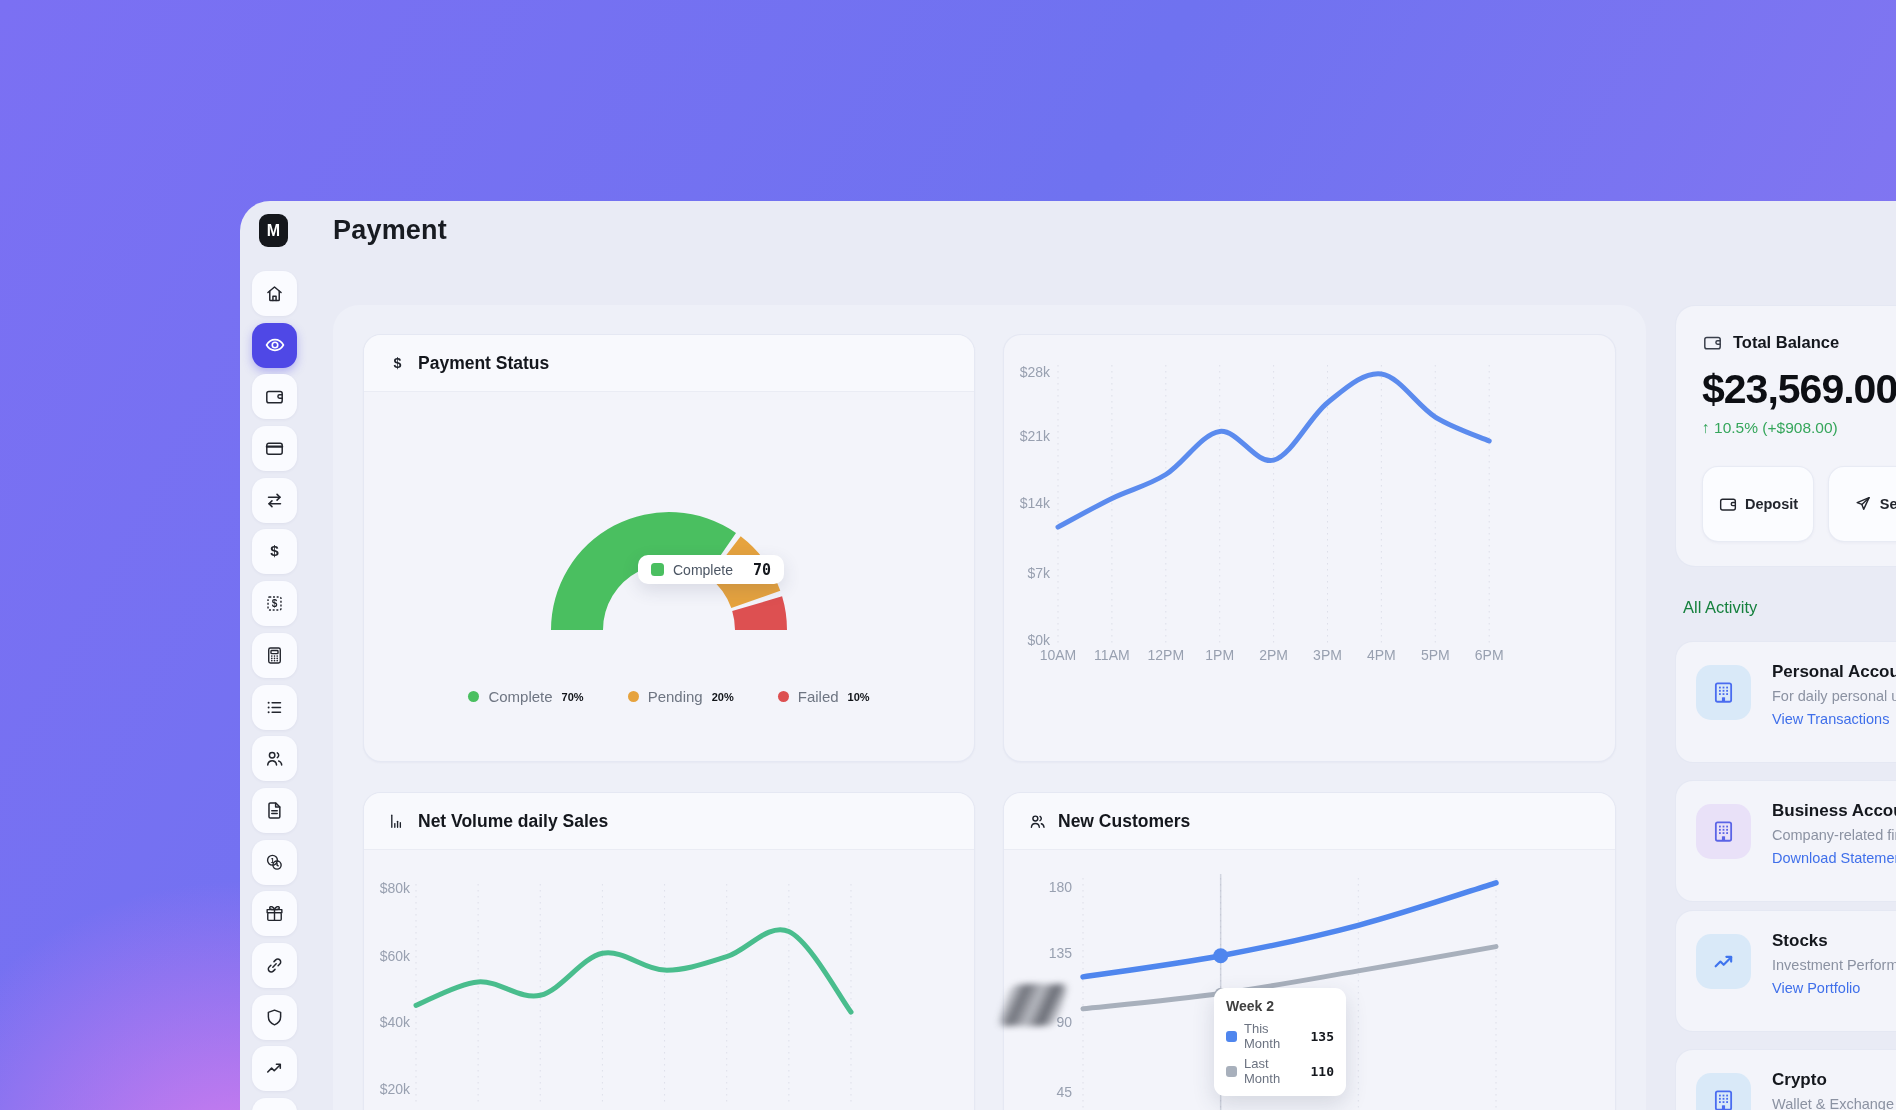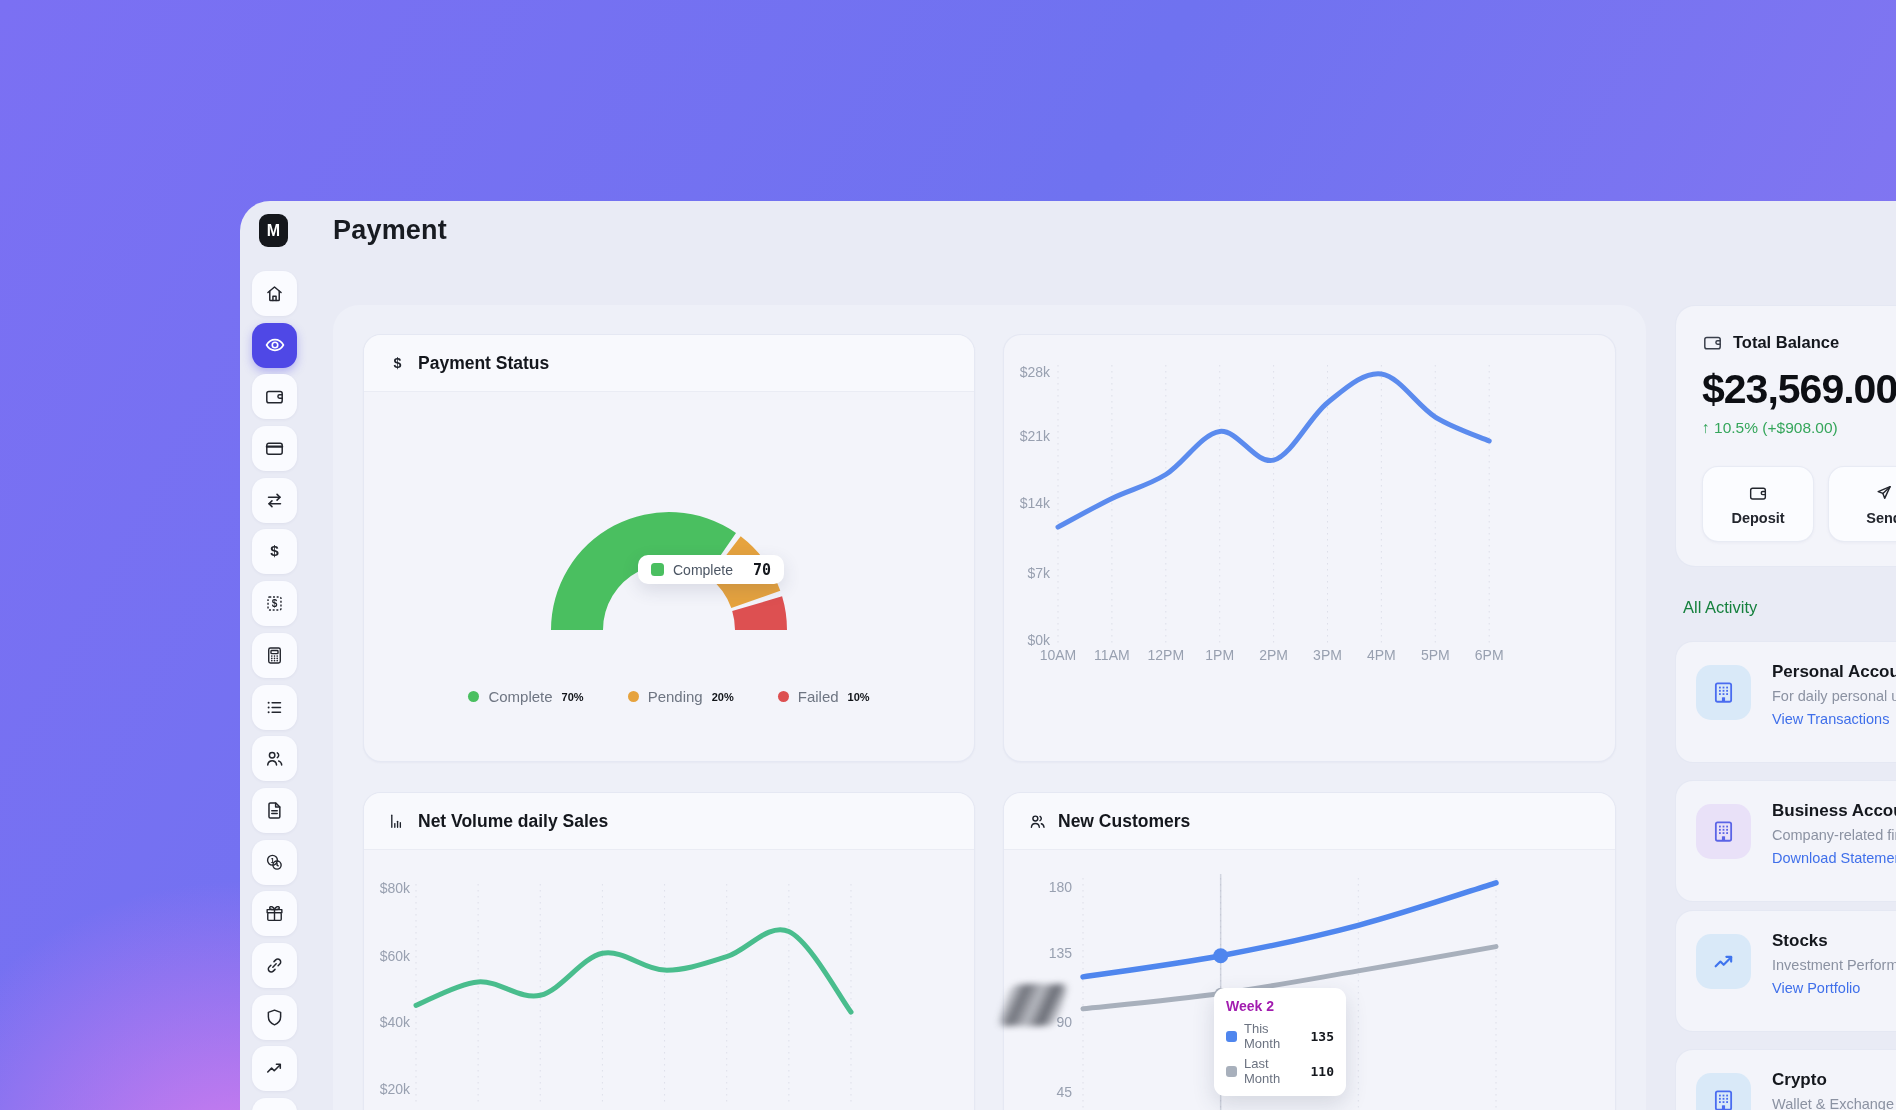--- a/index.html
+++ b/index.html
@@ -74,38 +74,38 @@
   }
   .legend-item{display:flex;align-items:center;gap:9px;}
   .legend-dot{width:11px;height:11px;border-radius:50%;}
   .legend-label{font-size:15px;color:#6e7582;}
   .legend-value{font-size:11px;font-weight:700;color:#101318;}
   
   .week-tip{
     position:absolute;left:210px;top:138px;width:132px;border-radius:11px;background:#fff;
     box-shadow:0 8px 22px rgba(50,60,90,.16);padding:10px 12px;box-sizing:border-box;z-index:3;
   }
-  .week-tip .tip-title{font-size:14px;font-weight:700;color:#a21caf;margin-bottom:7px;}
+  .week-tip .tip-title{font-size:14px;font-weight:700;color:#404040;margin-bottom:7px;}
   .week-tip .tip-row{display:flex;align-items:center;gap:7px;margin-top:5px;}
   .week-tip .tip-row .swatch{width:11px;height:11px;border-radius:3px;}
   .week-tip .row-label{font-size:13px;color:#6b7280;}
   .week-tip .row-value{margin-left:auto;font-family:"DejaVu Sans Mono",monospace;font-size:13px;font-weight:700;color:#14171d;}
   
   .balance-card{
     position:absolute;left:1435px;top:104px;width:300px;height:262px;border-radius:20px;
     background:#f3f4fa;border:1px solid rgba(228,231,242,.95);box-sizing:border-box;padding:26px;
   }
   .balance-head{display:flex;align-items:center;gap:10px;color:#1d212a;}
   .balance-label{font-size:16.5px;font-weight:600;color:#14171d;}
   .balance-amount{margin-top:13px;font-size:41px;font-weight:800;color:#0d0f14;letter-spacing:-1px;white-space:nowrap;}
   .balance-delta{margin-top:6px;font-size:15.5px;color:#35a65b;white-space:nowrap;}
   .balance-actions{position:absolute;left:26px;top:160px;display:flex;gap:14px;}
   .action-btn{
     width:112px;height:76px;border-radius:16px;background:#fbfcff;border:1px solid rgba(230,233,243,.9);
-    display:flex;flex-direction:column;align-items:center;justify-content:center;gap:7px;cursor:pointer;
+    display:flex;align-items:center;justify-content:center;gap:7px;cursor:pointer;
     box-shadow:0 1px 3px rgba(80,90,130,.06);color:#23262e;
   }
   .action-label{font-size:14.5px;font-weight:600;color:#23262e;}
   .activity-heading{position:absolute;left:1443px;top:397px;font-size:16.5px;font-weight:500;color:#15803d;}
   .activity-card{
     position:absolute;left:1435px;width:300px;height:122px;border-radius:18px;background:#f3f4fa;
     border:1px solid rgba(228,231,242,.95);box-sizing:border-box;padding:20px;display:flex;gap:21px;cursor:pointer;
   }
   .tile{width:55px;height:55px;border-radius:15px;display:flex;align-items:center;justify-content:center;flex:0 0 auto;margin-top:3px;}
   .tile.blue{background:#d9e9f8;}

